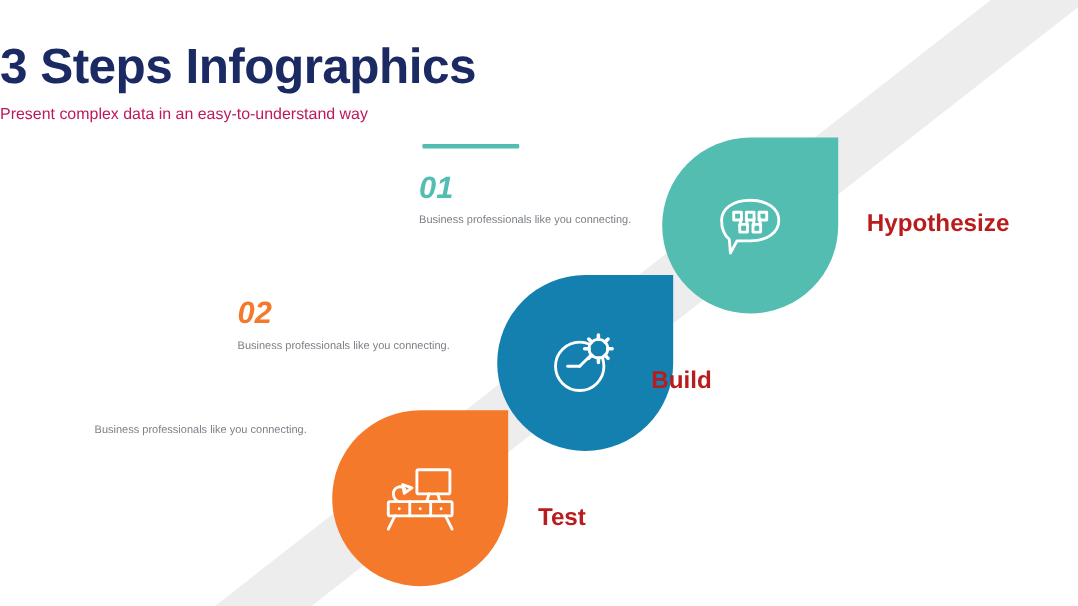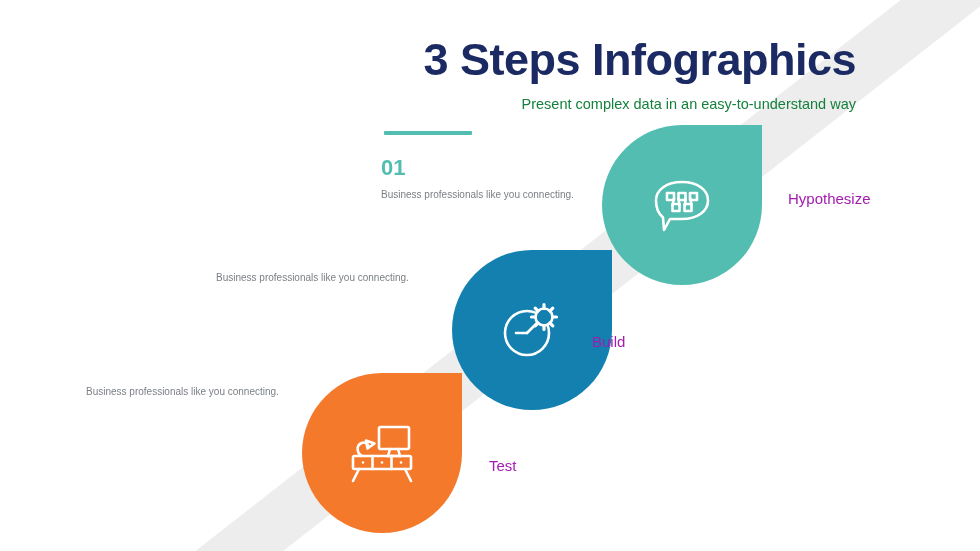--- a/index.html
+++ b/index.html
@@ -33,34 +33,34 @@
     transform-origin: 50% 50%;
     z-index: 0;
   }
 
   
   .header {
     position: absolute;
     left: 0;
     top: 36px;
     width: 856px;
-    text-align: right;
+    text-align: left;
     z-index: 3;
   }
   .page-title {
     font-size: 45px;
     font-weight: bold;
     color: #1b2a63;
     letter-spacing: -0.5px;
     line-height: 1.05;
     margin: 0;
   }
   .page-subtitle {
     font-size: 14.5px;
-    color: #15803d;
+    color: #be185d;
     margin: 13px 0 0 0;
     line-height: 1.2;
   }
   .accent-bar {
     width: 88px;
     height: 4px;
     background: #52bdb0;
     margin: 17px auto 0 auto;
     border-radius: 1px;
   }
@@ -77,41 +77,42 @@
     justify-content: center;
   }
   .drop-teal   { background: #52bdb0; left: 602px; top: 125px; }
   .drop-blue   { background: #1380b0; left: 452px; top: 250px; }
   .drop-orange { background: #f4792b; left: 302px; top: 373px; }
   .drop svg { display: block; }
 
   
   .stage-label {
     position: absolute;
-    font-size: 15px;
-    font-weight: normal;
-    color: #a21caf;
+    font-size: 22px;
+    font-weight: bold;
+    color: #b91c1c;
     z-index: 3;
     white-space: nowrap;
   }
   .label-hypothesize { left: 788px; top: 190px; }
   .label-build       { left: 592px; top: 333px; }
   .label-test        { left: 489px; top: 457px; }
 
   
   .step-block {
     position: absolute;
     z-index: 3;
     width: 215px;
   }
   .step-num {
-    font-size: 22px;
+    font-size: 28px;
     font-weight: bold;
     line-height: 1;
     margin: 0 0 9px 0;
+    font-style: italic;
   }
   .step-desc {
     font-size: 10px;
     color: #7b8086;
     line-height: 1.45;
     margin: 0;
   }
   .step-01 { left: 381px; top: 157px; }
   .step-02 { left: 216px; top: 271px; }
   .step-03 { left: 86px;  top: 385px; }
@@ -185,20 +186,21 @@
   <div class="stage-label label-hypothesize">Hypothesize</div>
   <div class="stage-label label-build">Build</div>
   <div class="stage-label label-test">Test</div>
 
   <div class="step-block step-01">
     <div class="step-num" style="color:#52bdb0">01</div>
     <div class="step-desc">Business professionals like you connecting.</div>
   </div>
 
   <div class="step-block step-02">
+    <div class="step-num" style="color:#f4792b">02</div>
     <div class="step-desc">Business professionals like you connecting.</div>
   </div>
 
   <div class="step-block step-03">
     <div class="step-desc">Business professionals like you connecting.</div>
   </div>
 
 </div>
 
 </body></html>

